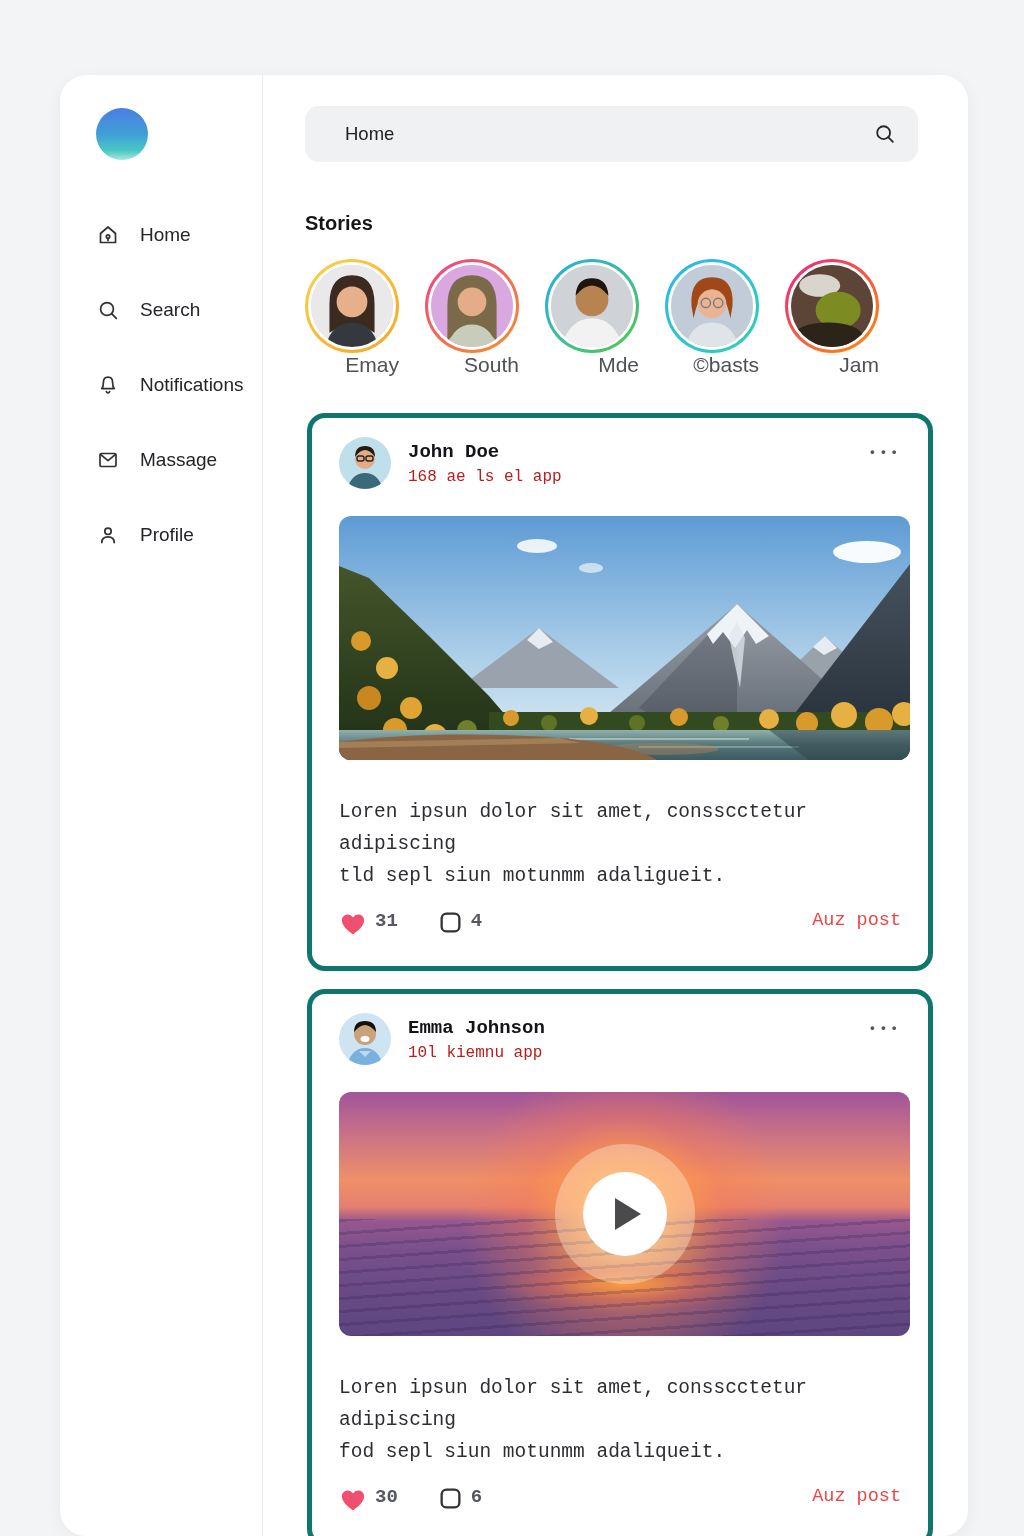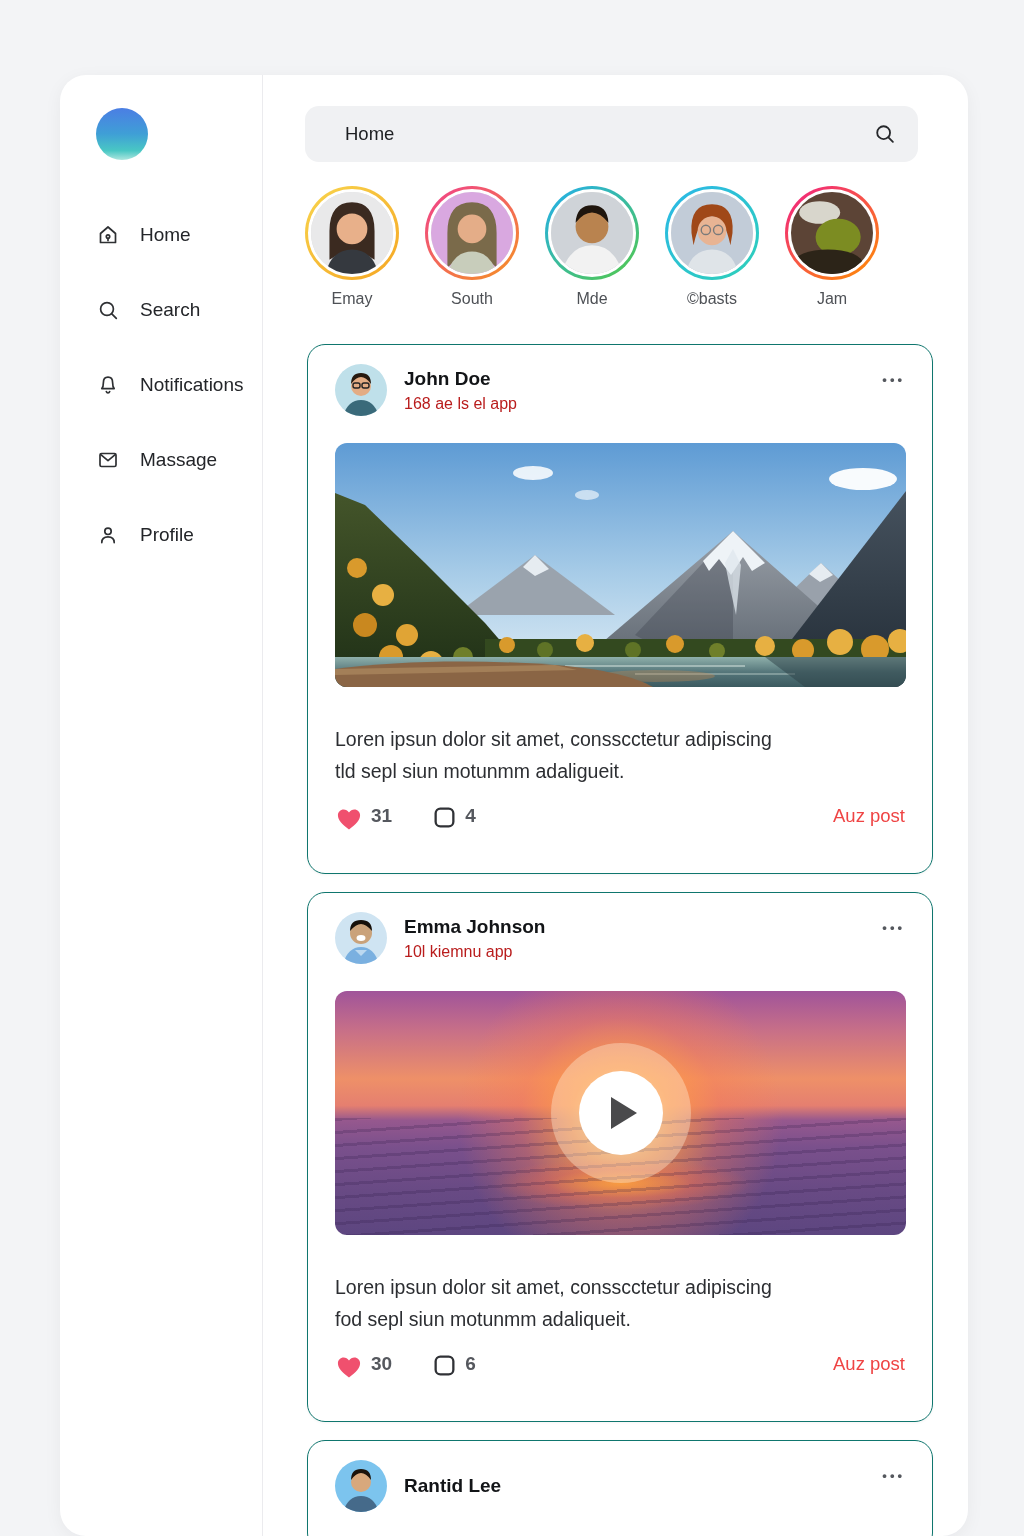--- a/index.html
+++ b/index.html
@@ -31,26 +31,26 @@
   .searchbar .mag{width:22px;height:22px;stroke:#26282b;stroke-width:2;fill:none;
     stroke-linecap:round;cursor:pointer;}
 
   .stories-heading{margin-top:50px;font-size:20px;font-weight:700;color:#141619;}
   .stories-row{margin-top:24px;display:flex;gap:26px;width:max-content;}
   .story{width:94px;text-align:center;cursor:pointer;flex:0 0 94px;}
   .story-ring{width:94px;height:94px;border-radius:50%;padding:3px;
     background:linear-gradient(140deg,#ccc,#999);}
   .story-photo{width:88px;height:88px;border-radius:50%;border:3px solid #fff;overflow:hidden;background:#ddd;}
   .story-photo svg{display:block;width:100%;height:100%;}
-  .story-name{margin-top:10px;font-size:16px;color:#4e5156;white-space:nowrap;}
+  .story-name{font-size:21px;color:#4e5156;white-space:nowrap;text-align:right;}
 
   
   .feed{margin-top:36px;margin-left:2px;display:flex;flex-direction:column;gap:18px;}
-  .post{width:626px;background:#fff;border:1px solid #0f766e;border-radius:18px;
-    box-shadow:0 1px 3px rgba(15,20,30,.045);padding:19px 27px 38px;}
+  .post{width:626px;background:#fff;border:5px solid #0f766e;border-radius:18px;
+    box-shadow:0 1px 3px rgba(15,20,30,.045);padding:19px 27px 26px;font-family:Liberation Mono, monospace;}
   .post-header{display:flex;align-items:center;}
   .pavatar{width:52px;height:52px;border-radius:50%;overflow:hidden;flex:0 0 52px;cursor:pointer;}
   .pavatar svg{display:block;width:100%;height:100%;}
   .pmeta{margin-left:17px;}
   .pname{font-size:19px;font-weight:700;color:#121417;cursor:pointer;}
   .psub{font-size:16px;color:#b91c1c;margin-top:5px;}
   .pmenu{margin-left:auto;color:#55585e;font-size:13px;letter-spacing:3px;font-weight:700;cursor:pointer;align-self:flex-start;margin-top:8px;}
 
   .pmedia{margin-top:27px;width:571px;height:244px;border-radius:12px;overflow:hidden;position:relative;cursor:pointer;}
   .pmedia svg.scene{display:block;width:100%;height:100%;}
@@ -131,20 +131,21 @@
   <div class="main">
 
     <div class="searchbar">
       <input type="text" value="Home" style="">
       <svg class="mag" viewBox="0 0 24 24">
         <circle cx="10.5" cy="10.5" r="7"></circle>
           <path d="M15.7 15.7 L20.6 20.6"></path>
       </svg>
     </div>
 
+    <div class="stories-heading">Stories</div>
 
     <div class="stories-row">
 
       <div class="story">
         <div class="story-ring" style="background: linear-gradient(140deg, rgb(248, 212, 77), rgb(245, 166, 35));">
           <div class="story-photo">
             <svg viewBox="0 0 80 80">
                 <rect width="80" height="80" fill="#e9e9ea"></rect>
               <path d="M18 38 Q18 10 40 10 Q62 10 62 38 L62 66 Q50 58 40 58 Q30 58 18 66 Z" fill="#3b2a20"></path>
               <circle cx="40" cy="36" r="15" fill="#e8b08a"></circle>

